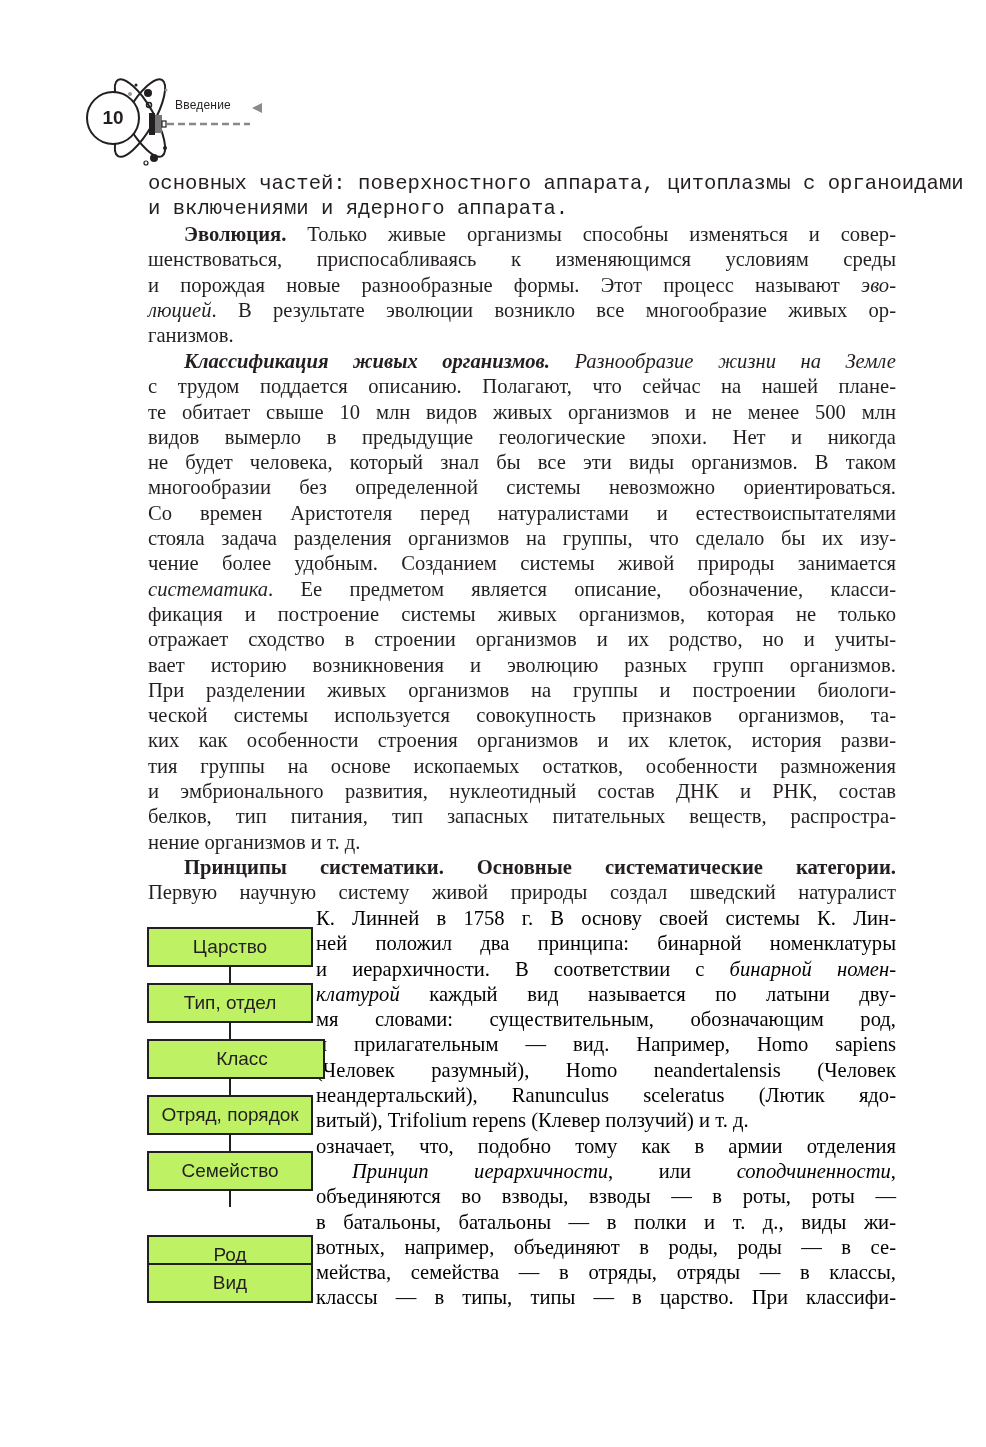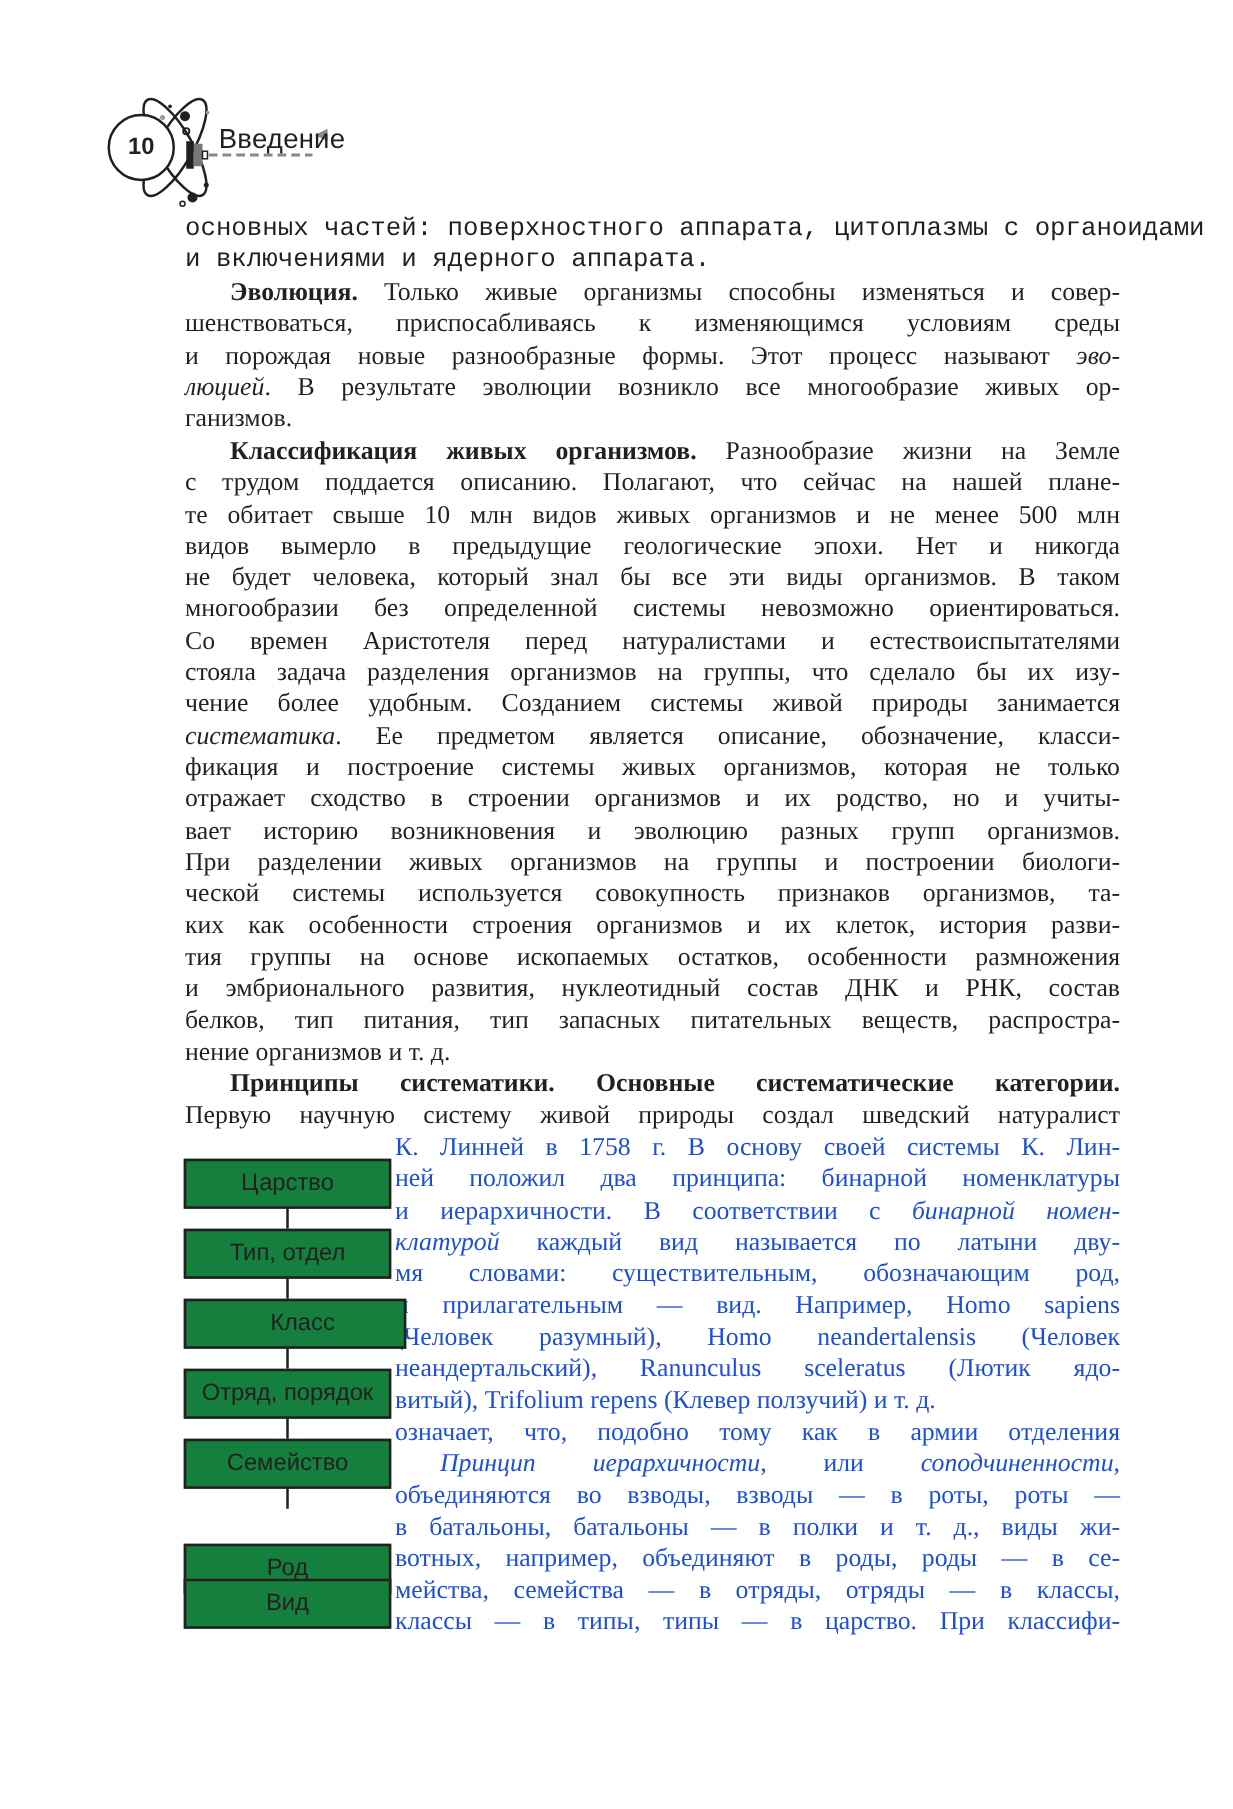--- a/index.html
+++ b/index.html
@@ -1,29 +1,29 @@
 <!DOCTYPE html>
 <html><head>
 <meta charset="utf-8">
 <style>
   html, body { margin:0; padding:0; background:#ffffff; }
   body { width:986px; height:1447px; position:relative; overflow:hidden; color:#231f20; }
   .header { position:absolute; left:80px; top:70px; width:200px; height:100px; }
   .header svg { position:absolute; left:0; top:0; }
-  .section-label { position:absolute; left:95px; top:28px; font-family:"Liberation Sans", sans-serif; font-size:22px; color:#231f20; letter-spacing:0.2px; }
+  .section-label { position:absolute; left:95px; top:28px; font-family:"Liberation Sans", sans-serif; font-size:12px; color:#231f20; letter-spacing:0.2px; }
   .text { position:absolute; left:148px; width:748px; font-family:"Liberation Serif", serif; font-size:20.6px; line-height:25.3px; text-align:justify; color:#231f20; }
   .text .line { display:block; text-align:justify; text-align-last:justify; white-space:nowrap; }
   .text .line.last { text-align-last:left; }
   b { font-weight:bold; }
   i { font-style:italic; }
-  .col-right { position:absolute; left:316px; width:580px; font-family:"Liberation Serif", serif; font-size:20.6px; line-height:25.3px; color:#1d4ed8; }
+  .col-right { position:absolute; left:316px; width:580px; font-family:"Liberation Serif", serif; font-size:20.6px; line-height:25.3px; color:#000000; }
   .col-right .line { display:block; text-align:justify; text-align-last:justify; white-space:nowrap; }
   .col-right .line.last { text-align-last:left; }
   .diagram { position:absolute; left:147px; top:927px; width:166px; }
-  .box { position:absolute; left:0; width:162px; height:36px; border:2px solid #231f20; font-family:"Liberation Sans", sans-serif; font-size:19px; display:flex; align-items:center; justify-content:center; background:#15803d; }
+  .box { position:absolute; left:0; width:162px; height:36px; border:2px solid #231f20; font-family:"Liberation Sans", sans-serif; font-size:19px; display:flex; align-items:center; justify-content:center; background:#bef264; }
   .conn { position:absolute; left:82px; width:2px; background:#231f20; }
 </style>
 </head>
 <body>
 
 <div class="header">
   <svg width="200" height="100" viewBox="0 0 200 100">
 
     <ellipse cx="60" cy="48" rx="14" ry="44" transform="rotate(-30 60 48)" fill="none" stroke="#231f20" stroke-width="2"></ellipse>
     <ellipse cx="60" cy="48" rx="14" ry="44" transform="rotate(30 60 48)" fill="none" stroke="#231f20" stroke-width="2"></ellipse>
@@ -58,21 +58,21 @@
 
 <div class="text" style="top:222px;">
   <span class="line" style="padding-left:36px;"><b>Эволюция.</b><span> Только живые организмы способны изменяться и совер-</span></span>
   <span class="line">шенствоваться, приспосабливаясь к изменяющимся условиям среды</span>
   <span class="line"><span>и порождая новые разнообразные формы. Этот процесс называют </span><i>эво-</i></span>
   <span class="line"><i>люцией</i><span>. В результате эволюции возникло все многообразие живых ор-</span></span>
   <span class="line last">ганизмов.</span>
 </div>
 
 <div class="text" style="top:349px;">
-  <span class="line" style="padding-left:36px;"><b>Классификация живых организмов.</b><span> Разнообразие жизни на Земле</span></span>
+  <span class="line" style="padding-left:36px;font-style:italic;"><b>Классификация живых организмов.</b><span> Разнообразие жизни на Земле</span></span>
   <span class="line">с трудом поддается описанию. Полагают, что сейчас на нашей плане-</span>
   <span class="line">те обитает свыше 10 млн видов живых организмов и не менее 500 млн</span>
   <span class="line">видов вымерло в предыдущие геологические эпохи. Нет и никогда</span>
   <span class="line">не будет человека, который знал бы все эти виды организмов. В таком</span>
   <span class="line">многообразии без определенной системы невозможно ориентироваться.</span>
   <span class="line">Со времен Аристотеля перед натуралистами и естествоиспытателями</span>
   <span class="line">стояла задача разделения организмов на группы, что сделало бы их изу-</span>
   <span class="line">чение более удобным. Созданием системы живой природы занимается</span>
   <span class="line"><i>систематика</i><span>. Ее предметом является описание, обозначение, класси-</span></span>
   <span class="line">фикация и построение системы живых организмов, которая не только</span>

